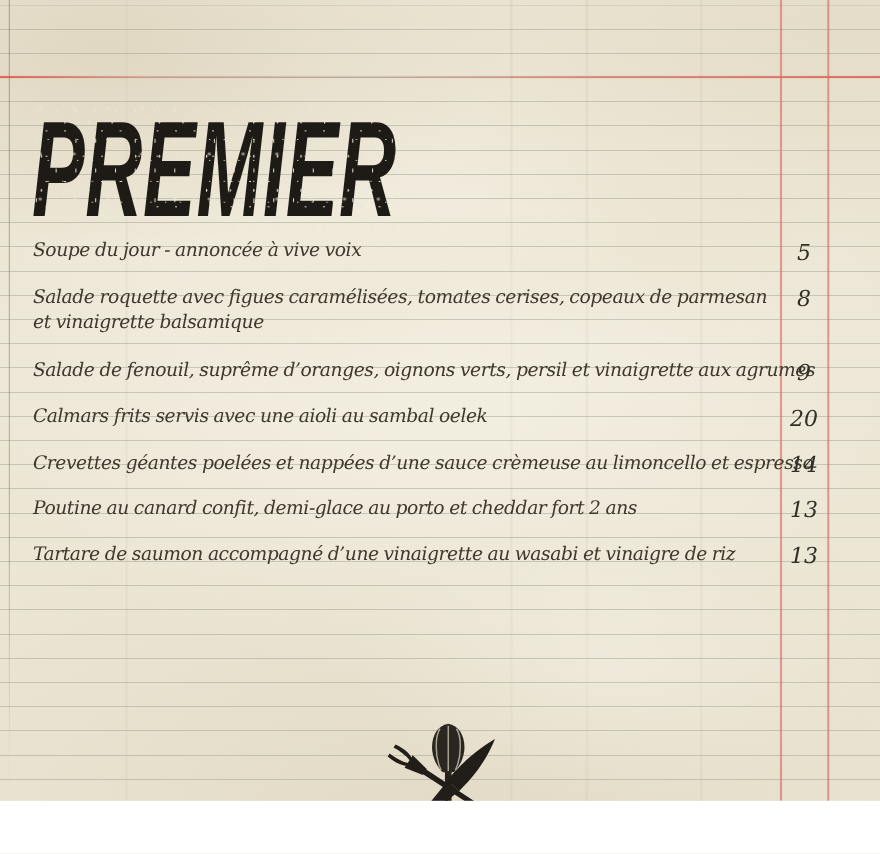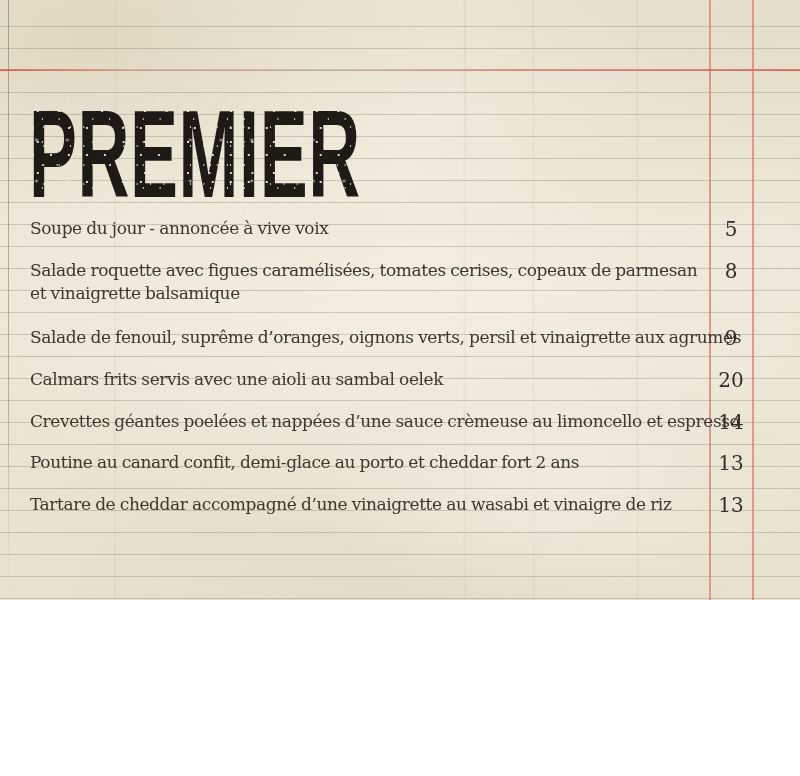--- a/index.html
+++ b/index.html
@@ -1,32 +1,33 @@
 <!DOCTYPE html>
 <html><head>
 <meta charset="utf-8">
 <style>
   html,body{margin:0;padding:0;}
   body{width:800px;height:776px;overflow:hidden;font-family:"DejaVu Serif",serif;}
 
   .paper{
-    position:relative;width:800px;height:600px;overflow:hidden;
+    position:relative;width:800px;height:728px;overflow:hidden;
     background-color:#ece6d5;
     background-image:
       radial-gradient(ellipse 520px 260px at 12% 6%, rgba(214,204,178,0.55), transparent 70%),
       radial-gradient(ellipse 700px 300px at 96% 3%, rgba(221,212,188,0.5), transparent 70%),
       radial-gradient(ellipse 620px 420px at 50% 44%, rgba(250,247,238,0.55), transparent 72%),
       radial-gradient(ellipse 300px 150px at 45% 38%, rgba(210,191,150,0.20), transparent 70%),
       radial-gradient(ellipse 260px 130px at 73% 31%, rgba(212,196,158,0.18), transparent 70%),
       radial-gradient(ellipse 340px 170px at 70% 83%, rgba(246,242,231,0.5), transparent 72%),
       radial-gradient(ellipse 820px 380px at 50% 102%, rgba(217,208,184,0.5), transparent 78%),
       linear-gradient(90deg, transparent 57.9%, rgba(173,163,140,0.22) 58.05%, transparent 58.35%),
       linear-gradient(90deg, transparent 66.5%, rgba(173,163,140,0.20) 66.65%, transparent 66.95%),
       linear-gradient(90deg, transparent 79.5%, rgba(173,163,140,0.20) 79.65%, transparent 79.95%),
       linear-gradient(90deg, transparent 14.2%, rgba(173,163,140,0.16) 14.35%, transparent 14.6%);
+    font-style: italic;
   }
 
   .ruled{
     position:absolute;left:0;top:5px;width:800px;height:776px;
     background-image:repeating-linear-gradient(
       to bottom, transparent 0px, transparent 21px,
       rgba(122,131,111,0.34) 21px, rgba(122,131,111,0.34) 22px);
     pointer-events:none;
   }
 
@@ -121,21 +122,21 @@
   </div>
   <div class="row r5">
     <div class="desc">Crevettes géantes poelées et nappées d’une sauce crèmeuse au limoncello et espresso</div>
     <div class="price">14</div>
   </div>
   <div class="row r6">
     <div class="desc">Poutine au canard confit, demi-glace au porto et cheddar fort 2 ans</div>
     <div class="price">13</div>
   </div>
   <div class="row r7">
-    <div class="desc">Tartare de cheddar accompagné d’une vinaigrette au wasabi et vinaigre de riz</div>
+    <div class="desc">Tartare de saumon accompagné d’une vinaigrette au wasabi et vinaigre de riz</div>
     <div class="price">13</div>
   </div>
 
   <svg class="utensils" viewBox="0 0 132 102" xmlns="http://www.w3.org/2000/svg">
 
     <g>
       <rect x="63.5" y="40" width="6" height="58" rx="1.2" fill="#26221c"></rect>
       <path d="M66.5,2 C56,3.5 50.5,15 52,27 C53.2,36 58,43 61.5,46 L71.5,46 C75,43 79.8,36 81,27 C82.5,15 77,3.5 66.5,2 Z" fill="#2b2620"></path>
       <g stroke="#cfc7b2" stroke-width="1.3" fill="none" opacity="0.8">
         <path d="M59,6.5 C54.5,13 54,32 60,44"></path>

